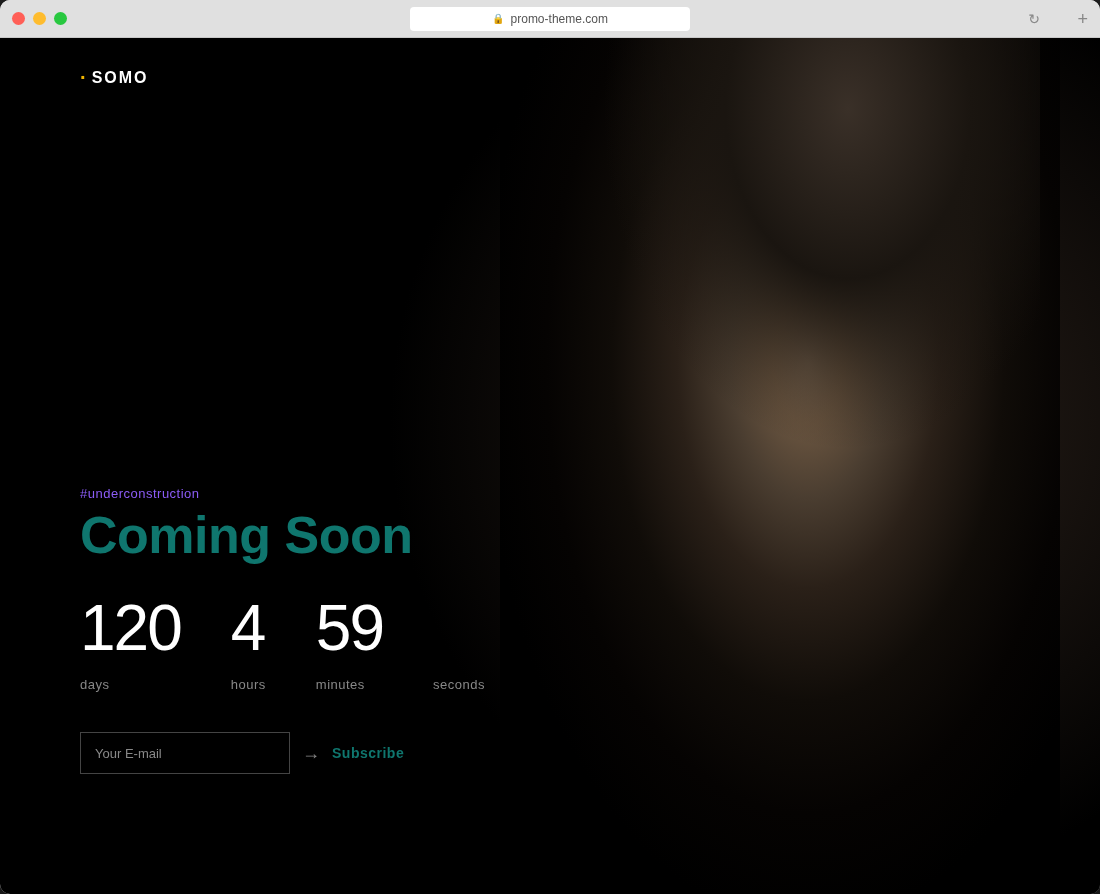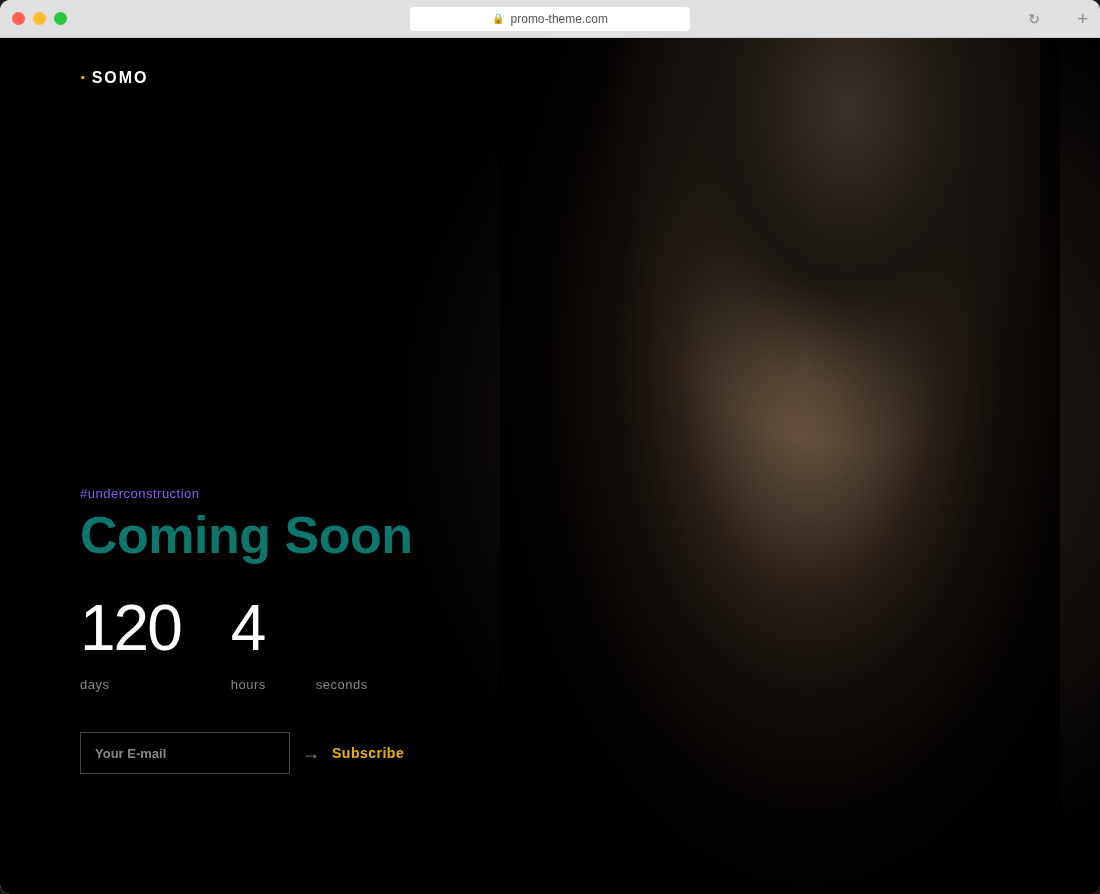--- a/index.html
+++ b/index.html
@@ -229,37 +229,36 @@
     .email-input {
       width: 210px;
       height: 42px;
       background: transparent;
       border: 1px solid #444;
       border-radius: 0;
       padding: 0 14px;
       color: #fff;
       font-size: 13px;
       outline: none;
-      font-weight: bold;
     }
 
     .email-input::placeholder {
       color: #888;
     }
 
     .subscribe-arrow {
       color: #888;
       font-size: 18px;
       margin: 0 12px;
     }
 
     .subscribe-btn {
       background: transparent;
       border: none;
-      color: #eab308;
+      color: #0f766e;
       font-size: 14px;
       font-weight: 700;
       cursor: pointer;
       letter-spacing: 0.5px;
       padding: 0;
     }
   </style>
 </head>
 <body>
 
@@ -301,20 +300,24 @@
         <div class="countdown">
           <div class="countdown-unit">
             <span class="countdown-number">120</span>
             <span class="countdown-label">days</span>
           </div>
           <div class="countdown-unit">
             <span class="countdown-number">4</span>
             <span class="countdown-label">hours</span>
           </div>
           <div class="countdown-unit">
+            <span class="countdown-number">59</span>
+            <span class="countdown-label">minutes</span>
+          </div>
+          <div class="countdown-unit">
             <span class="countdown-label">seconds</span>
           </div>
         </div>
 
         <div class="email-form">
           <input type="email" class="email-input" placeholder="Your E-mail" style="">
           <span class="subscribe-arrow">→</span>
           <button class="subscribe-btn">Subscribe</button>
         </div>
       </div>

